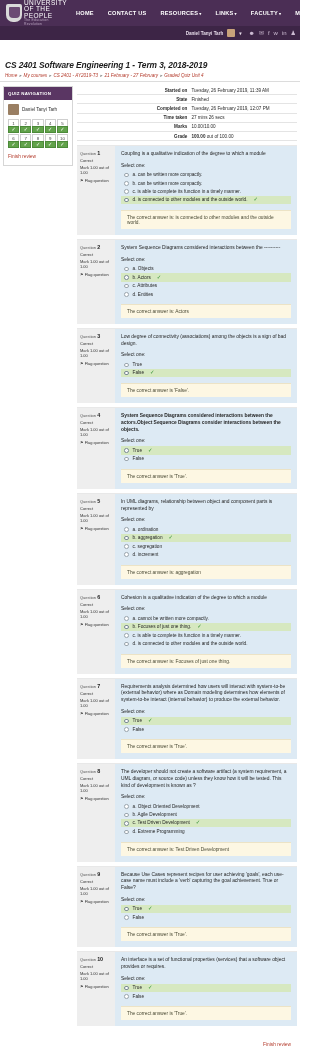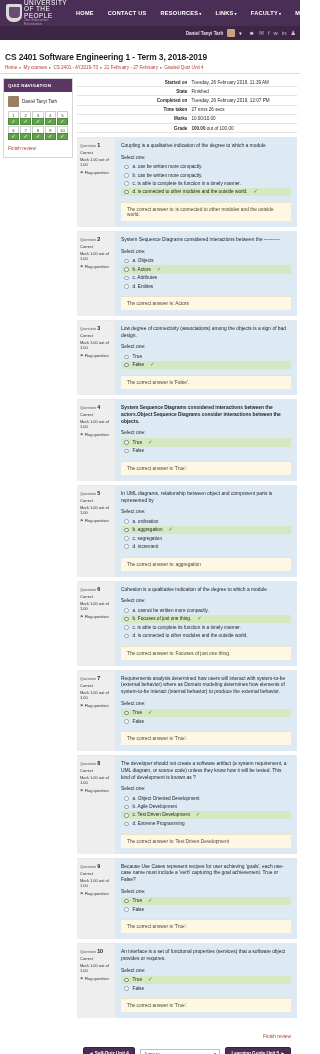--- a/index.html
+++ b/index.html
@@ -57,21 +57,21 @@
     justify-content:flex-end;
     padding-right:4px;
     gap:4px;
   }
   .uname { color:#e6dbe9; font-size:4.6px; font-weight:bold; }
   .uavatar { width:8px;height:8px;background:#c8a27a;border-radius:1px; }
   .social { display:flex; align-items:center; gap:4px; margin-left:3px; }
   .social span { color:#cdbcd3; font-size:6px; line-height:1; }
 
   
-  .pagehead { padding:12px 5px 3px 5px; background:#fff; }
+  .pagehead { padding:20px 5px 3px 5px; background:#fff;font-style:italic; }
   .pagetitle { font-size:8.4px; color:#1d1d1d; font-weight:bold; letter-spacing:-.1px; }
   .breadcrumb { margin-top:3px; font-size:4.6px; color:#6a6a6a; }
   .breadcrumb a { color:#b33a2b; text-decoration:none; }
   .breadcrumb .sep { color:#8a8a8a; margin:0 2px; }
   .hr { height:1px; background:#dcdcdc; }
 
   
   .wrap { display:flex; align-items:flex-start; padding:4px 3px 0 3px; gap:4px; }
   .sidebar { width:70px; flex:none; }
   .content { flex:1; min-width:0; }

